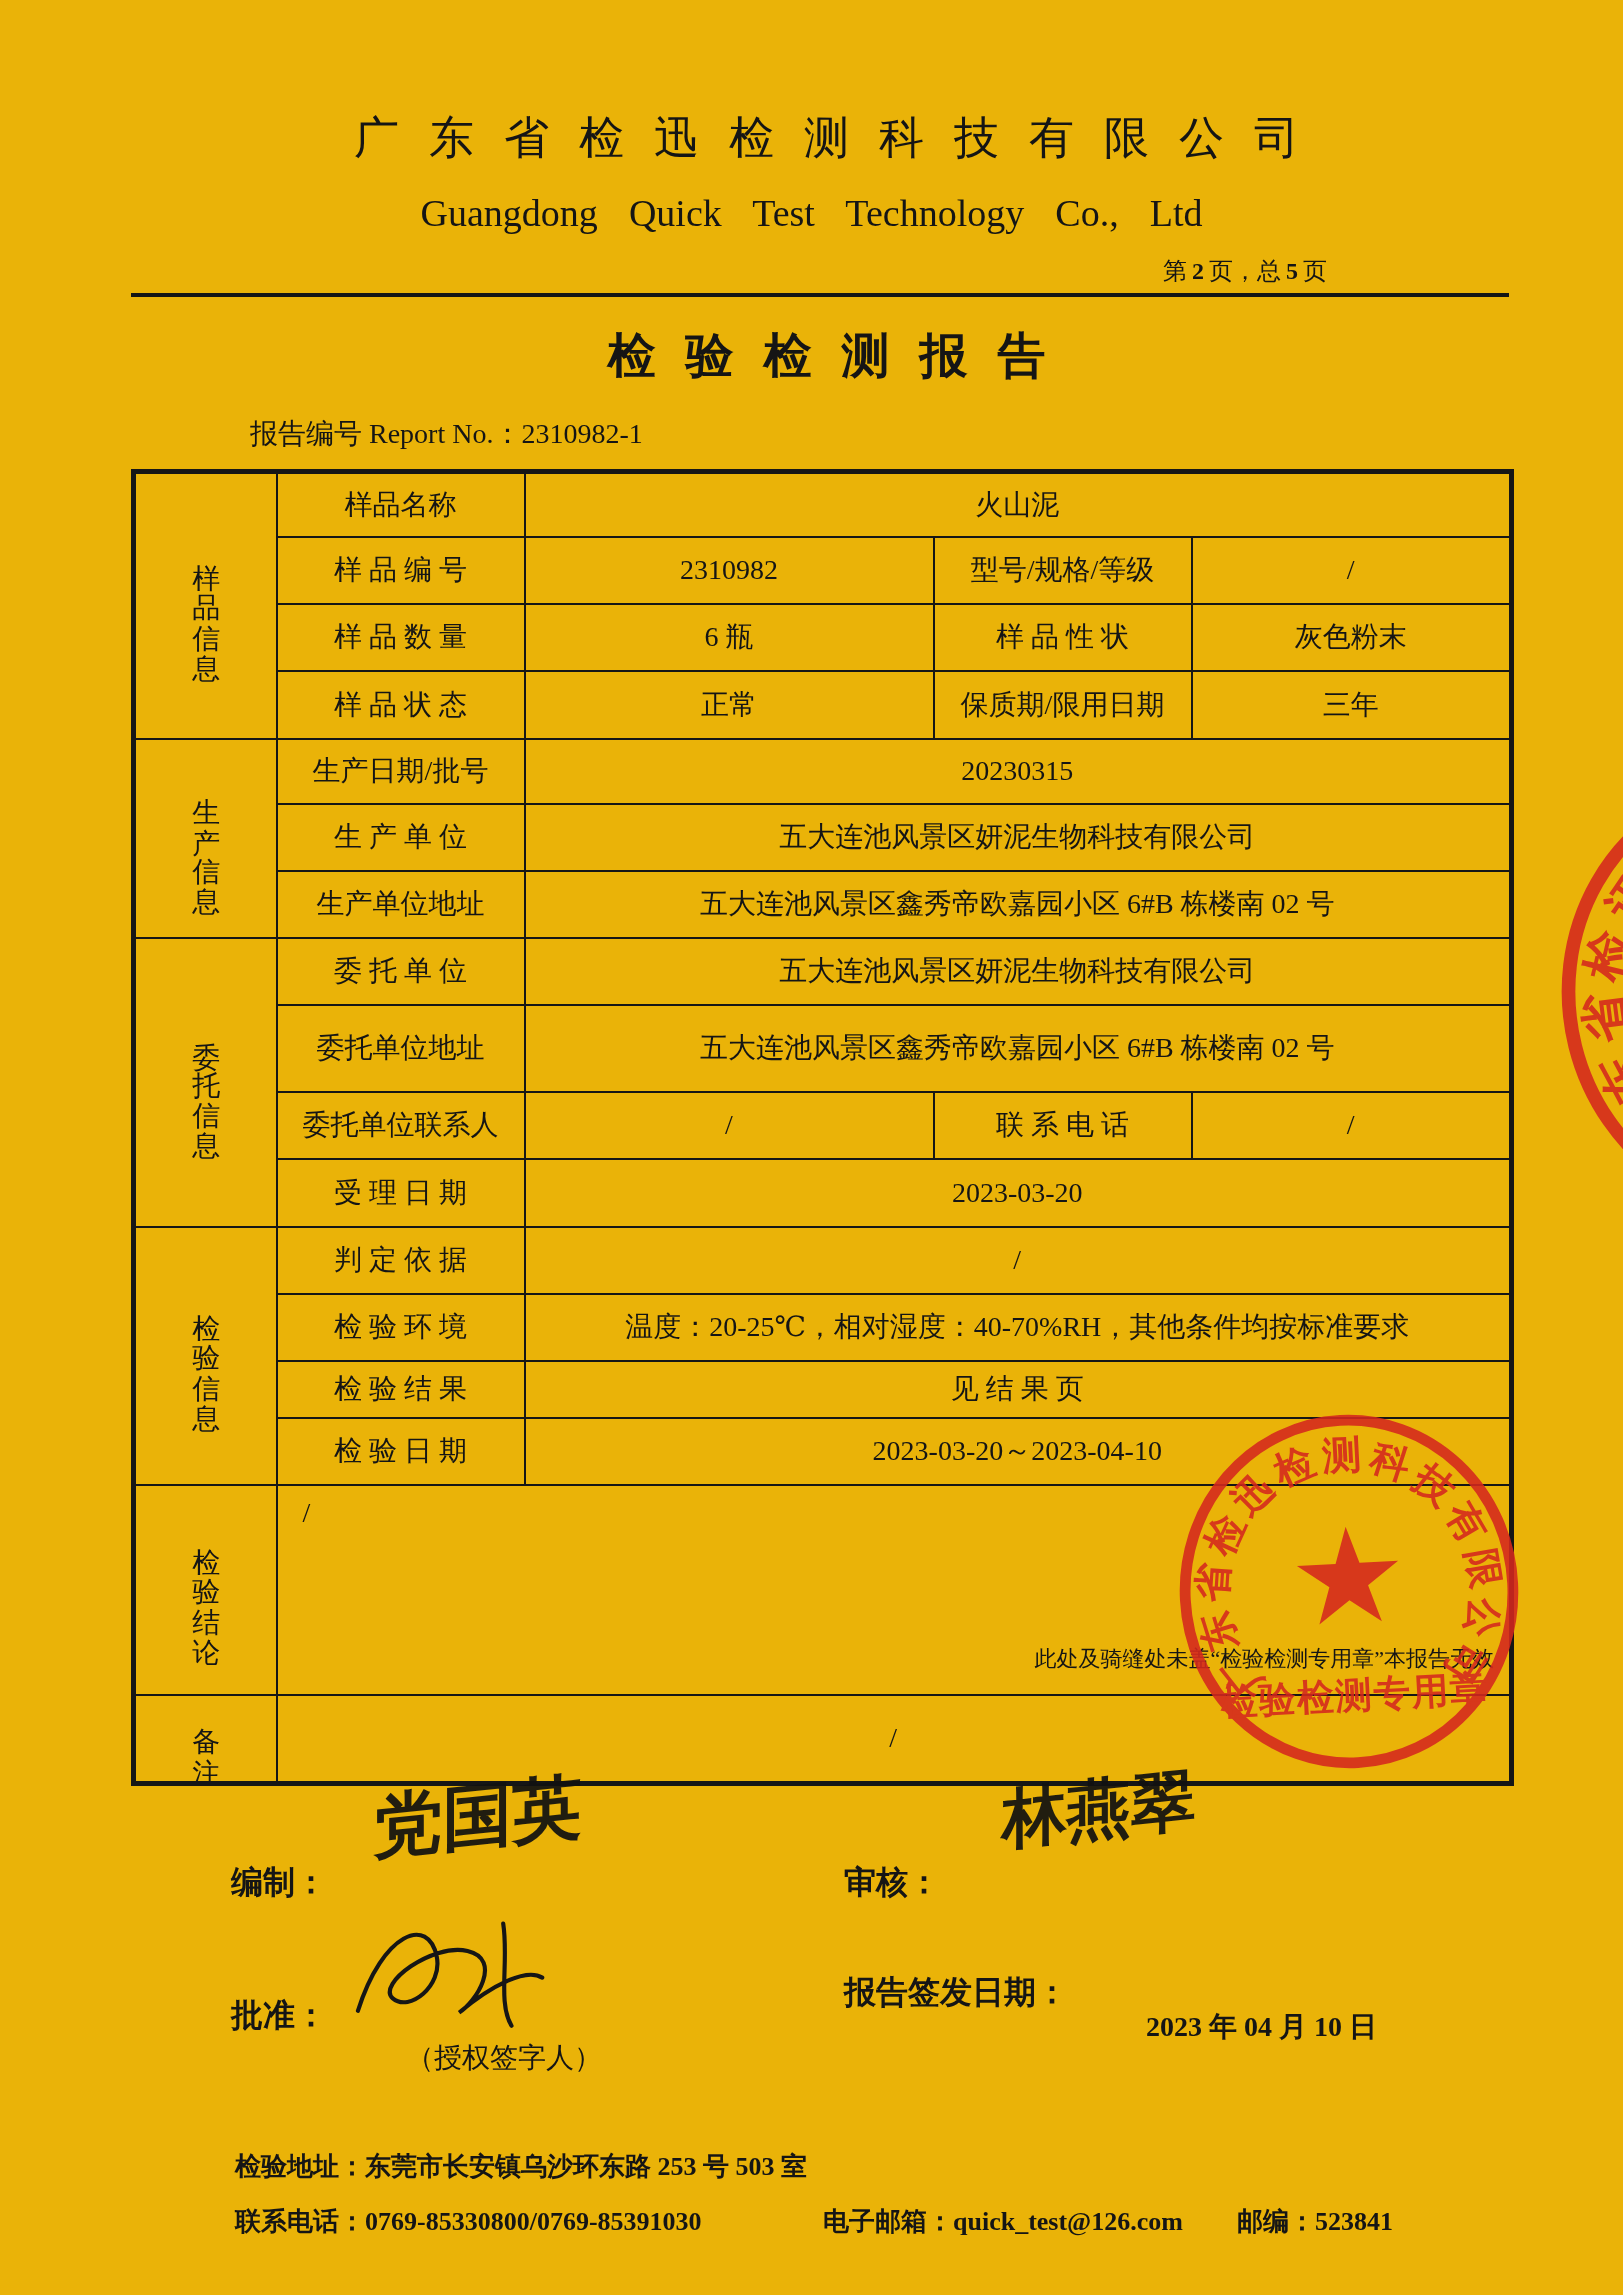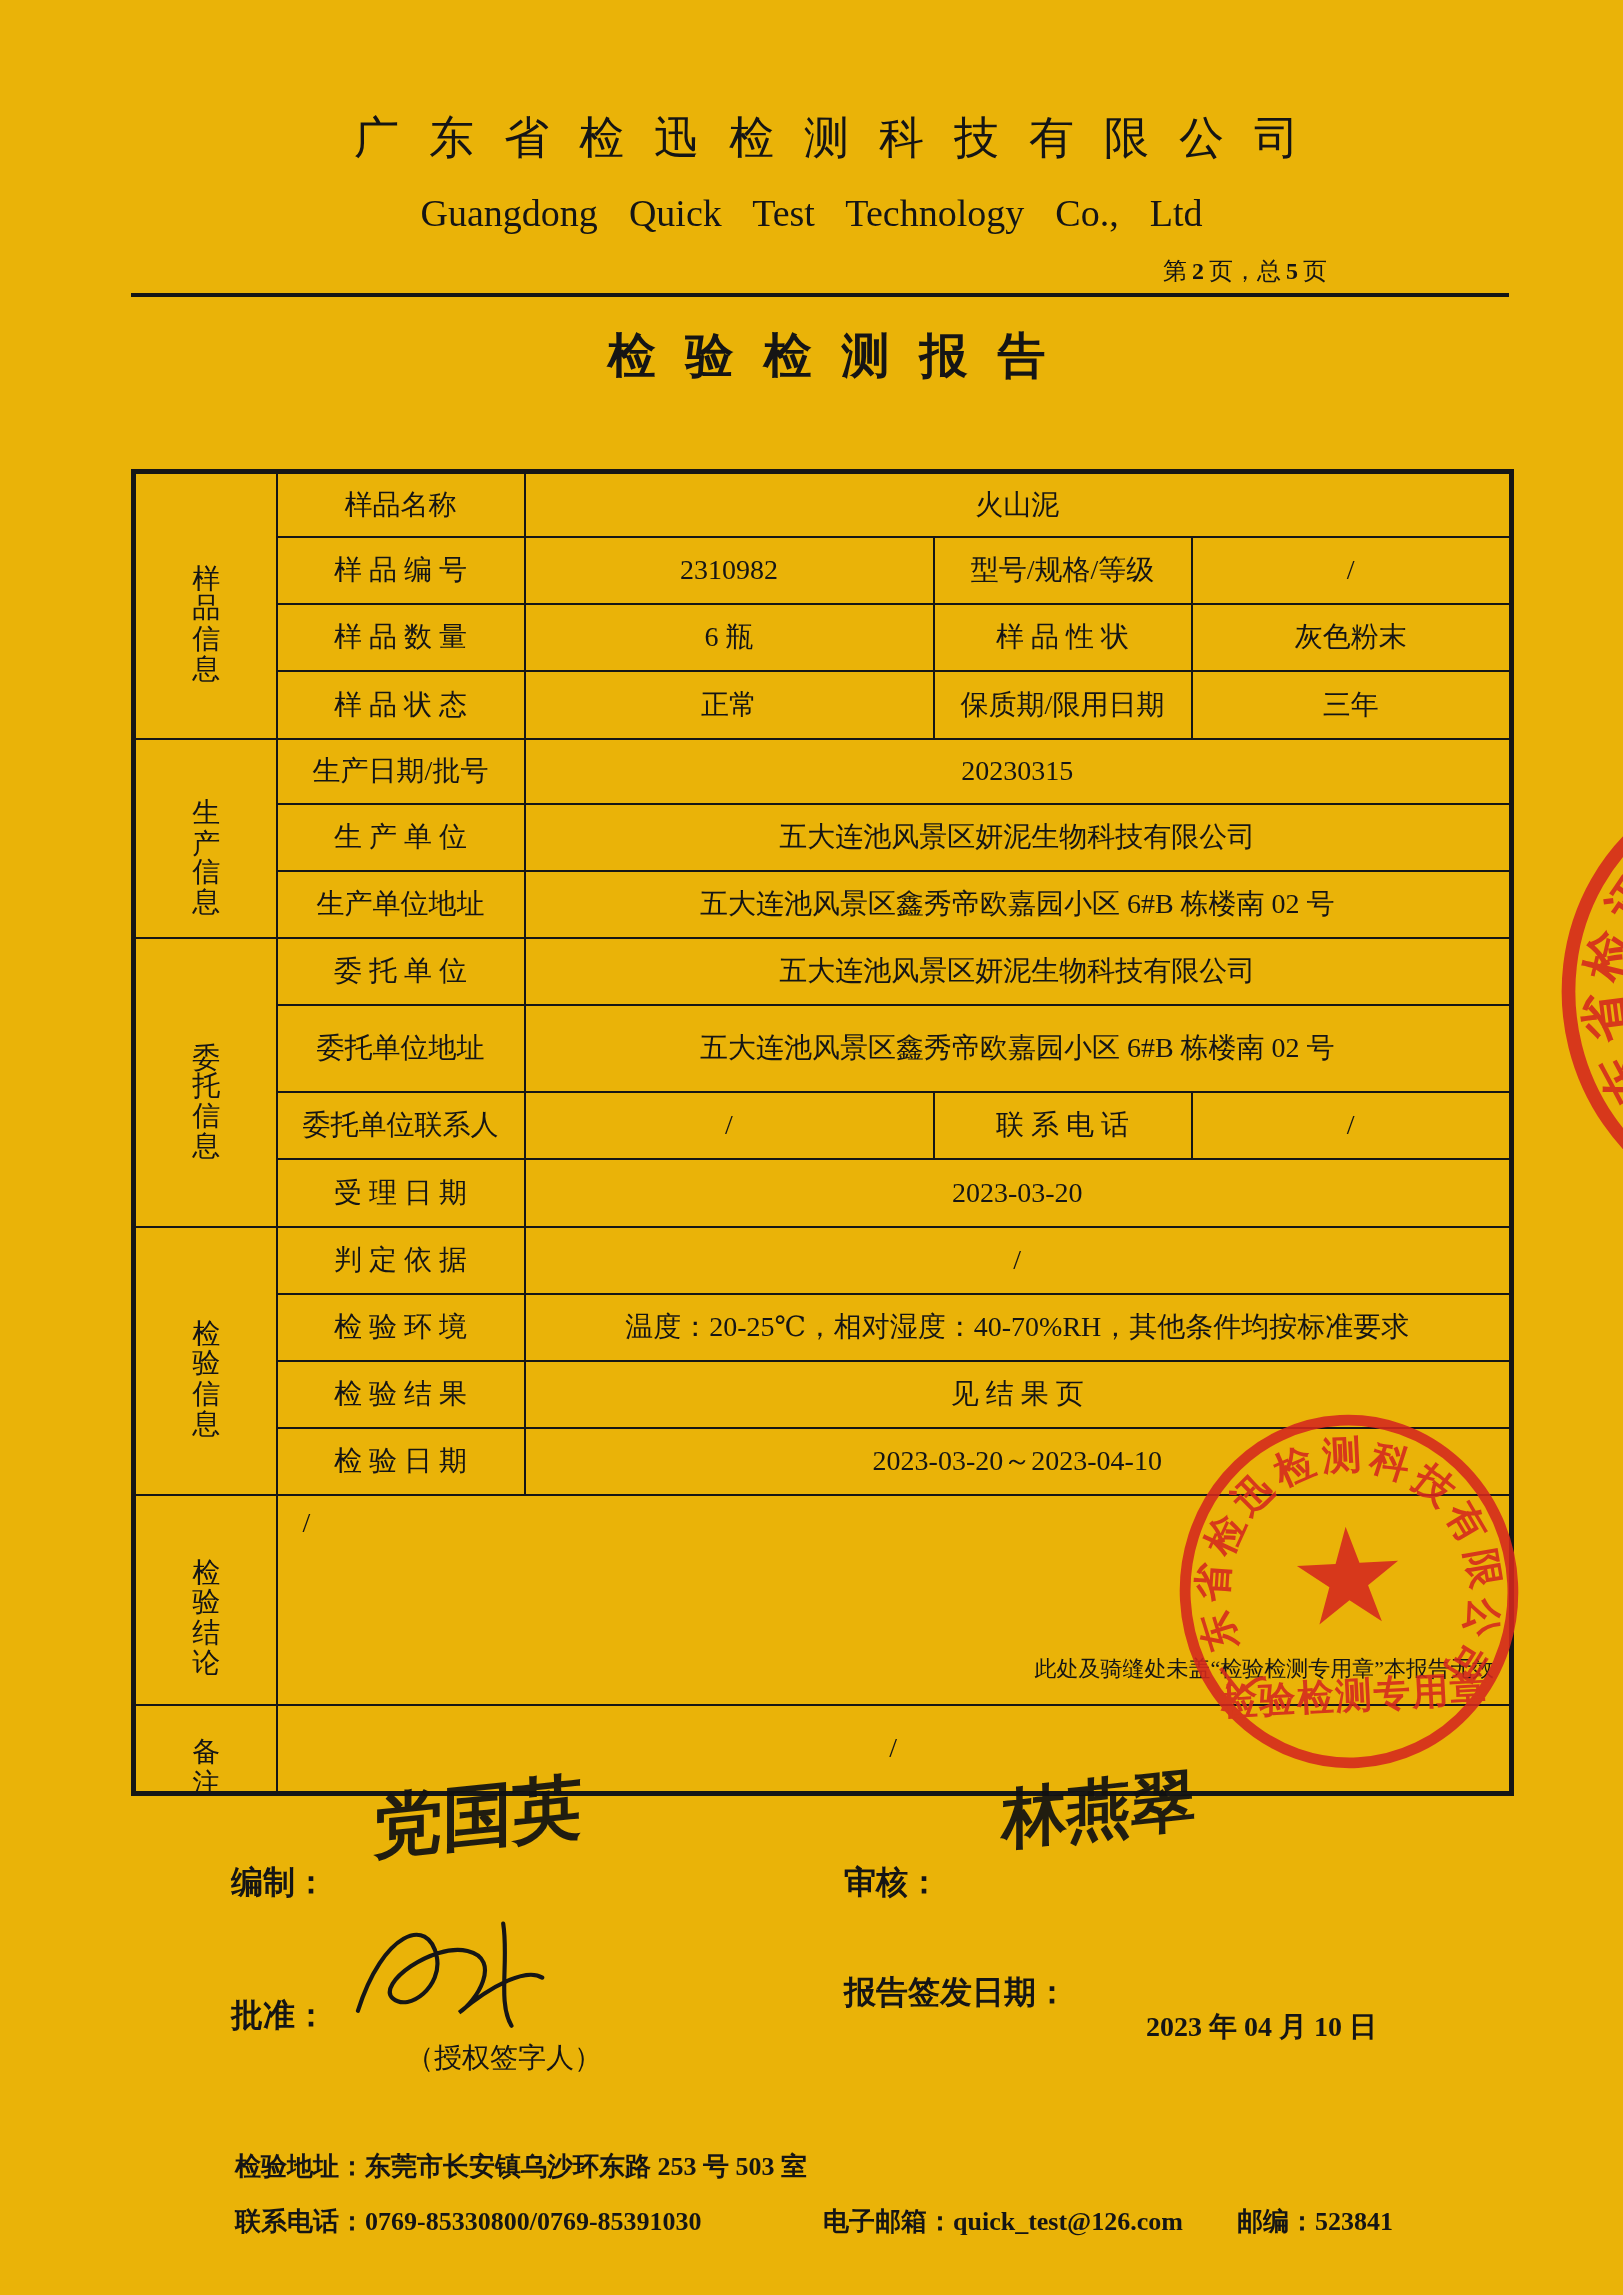--- a/index.html
+++ b/index.html
@@ -36,20 +36,21 @@
 </head>
 <body>
 
 <div class="page">
 
   <div class="abs center company-cn">广东省检迅检测科技有限公司</div>
   <div class="abs center company-en">Guangdong Quick Test Technology Co., Ltd</div>
   <div class="abs page-info"><span>第</span><b>2</b><span>页，总</span><b>5</b><span>页</span></div>
   <div class="abs header-rule"></div>
   <div class="abs center report-title">检验检测报告</div>
+  <div class="abs report-no"><span>报告编号 Report No.：</span><span>2310982-1</span></div>
 
   <table class="info">
     <colgroup>
         <col style="width:143px">
         <col style="width:248px">
         <col style="width:409px">
         <col style="width:258px">
         <col style="width:320px">
       </colgroup>
     <tbody>
@@ -110,21 +111,21 @@
     </tr>
     <tr style="height:67px">
       <td rowspan="4"><span class="vert">检验信息</span></td>
       <td>判 定 依 据</td>
       <td colspan="3">/</td>
     </tr>
     <tr style="height:67px">
       <td>检 验 环 境</td>
       <td colspan="3" class="env-cell">温度：20-25℃，相对湿度：40-70%RH，其他条件均按标准要求</td>
     </tr>
-    <tr style="height:67px">
+    <tr style="height:57px">
       <td>检 验 结 果</td>
       <td colspan="3">见 结 果 页</td>
     </tr>
     <tr style="height:67px">
       <td>检 验 日 期</td>
       <td colspan="3">2023-03-20～2023-04-10</td>
     </tr>
     <tr style="height:210px">
       <td><span class="vert">检验结论</span></td>
       <td colspan="4" class="concl-cell">

